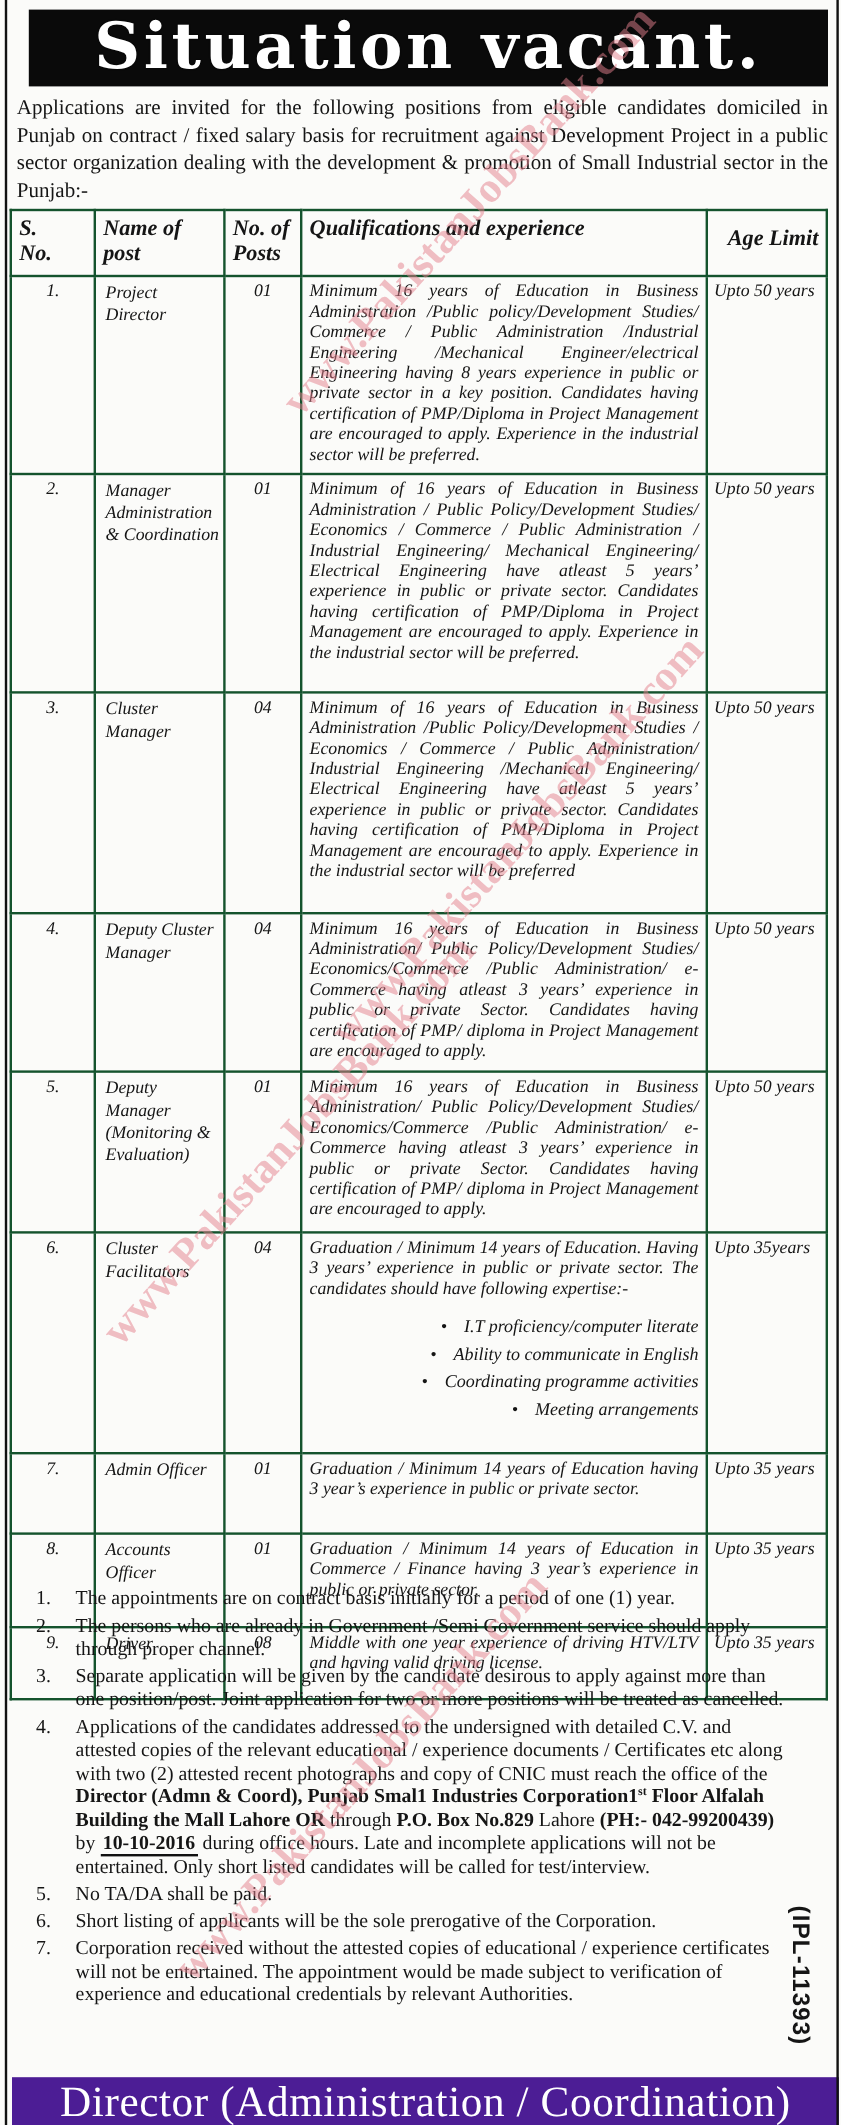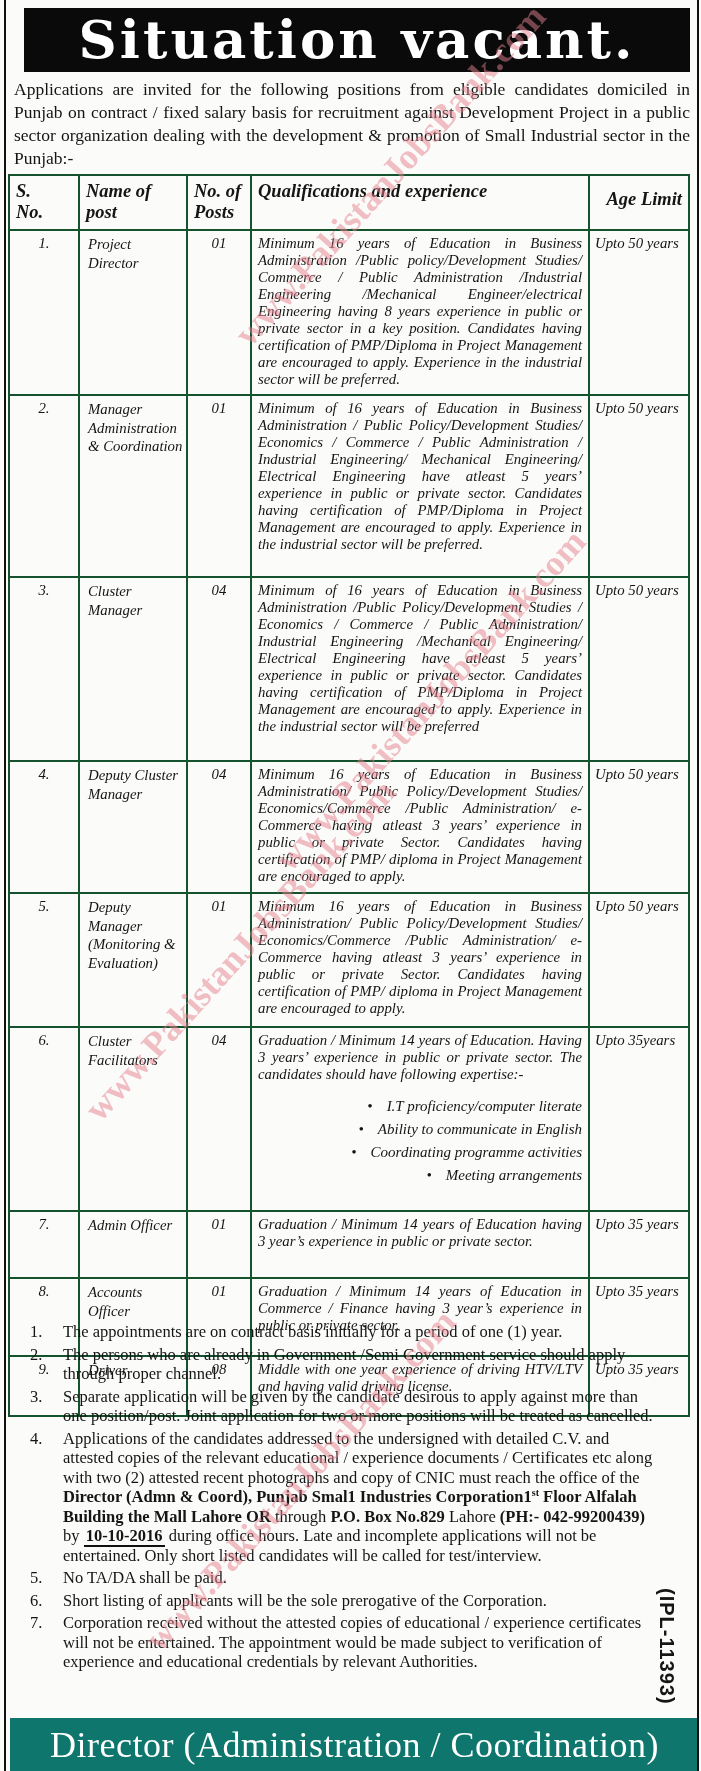--- a/index.html
+++ b/index.html
@@ -111,22 +111,22 @@
   .ipl{
     position:absolute;left:648px;top:1588px;height:126px;width:30px;
     writing-mode:vertical-rl;
     font-family:"Liberation Sans", sans-serif;
     font-weight:bold;font-size:20px;letter-spacing:1px;
     white-space:nowrap;
   }
 
   
   .footer{
-    position:absolute;left:10px;right:2px;bottom:0;height:53px;
-    background:#0f766e;z-index:5;
+    position:absolute;left:10px;right:2px;bottom:0;height:40px;
+    background:#4c1d95;z-index:5;
     display:flex;align-items:center;justify-content:center;
   }
   .footer span{
     font-family:"Liberation Serif", serif;
     color:#fff;font-size:36px;white-space:nowrap;letter-spacing:0.5px;
   }
 
   
   .wm{
     position:absolute;z-index:4;

